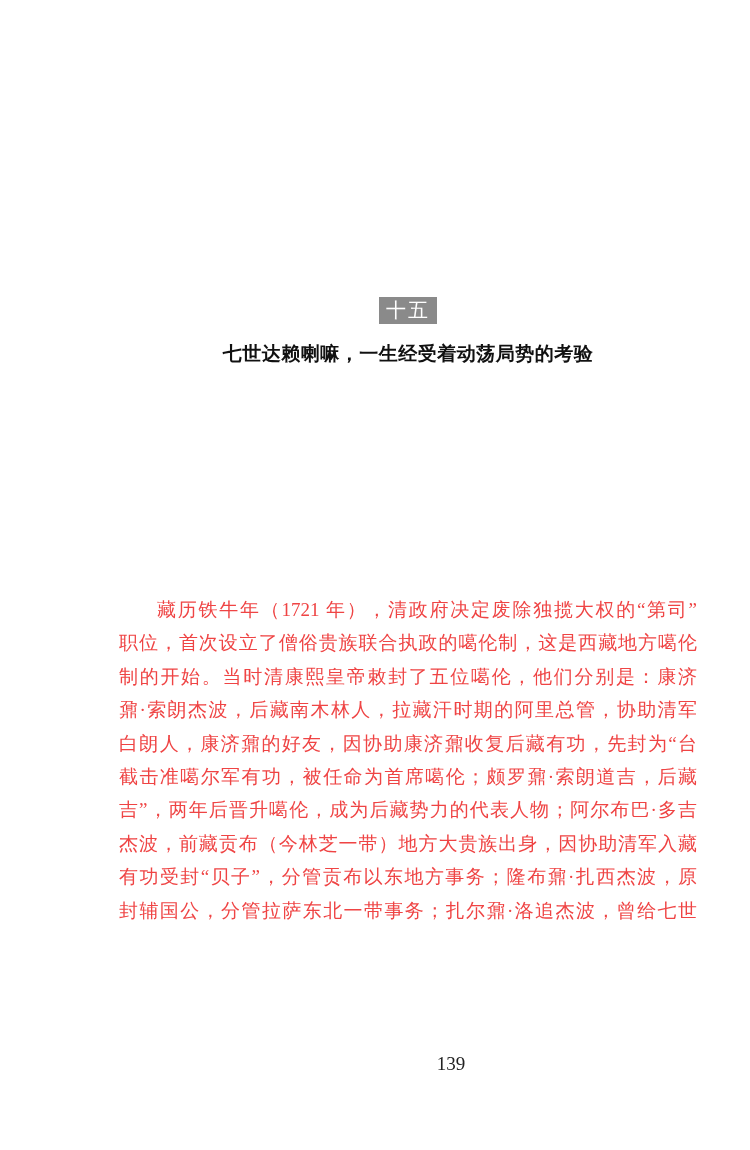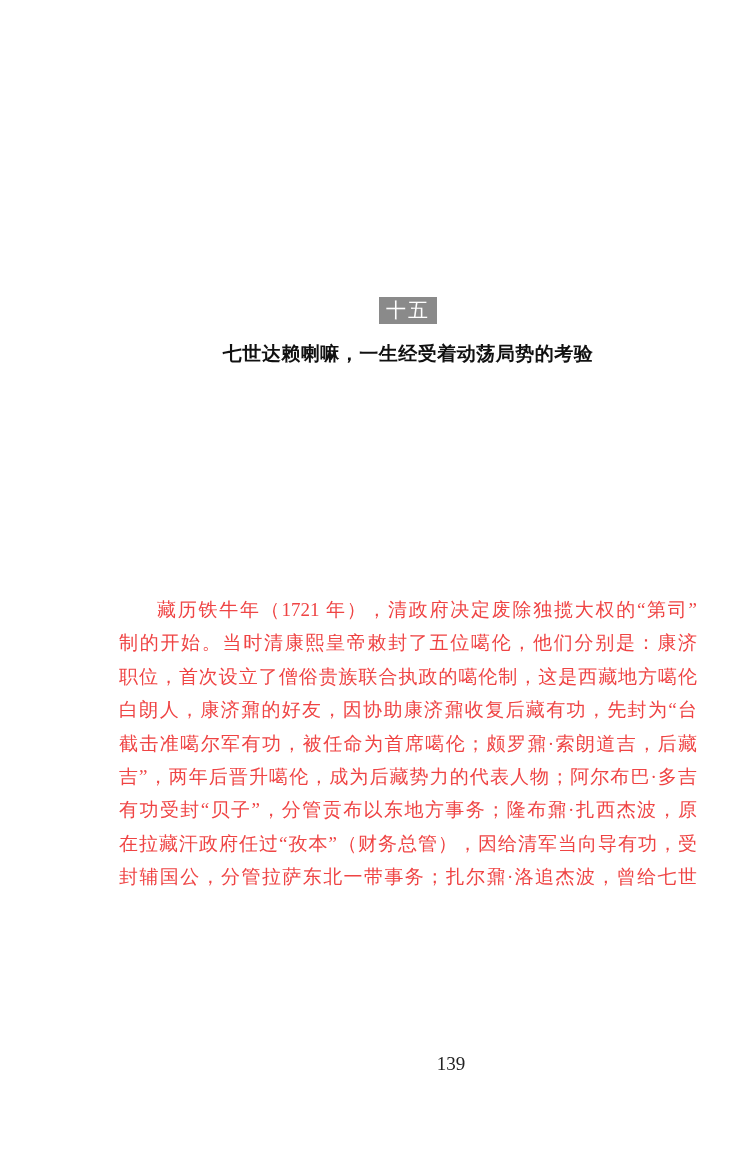--- a/index.html
+++ b/index.html
@@ -73,24 +73,25 @@
 </head>
 <body>
 
 <div class="page" style="background: rgb(255, 255, 255);">
   <div class="chapter-badge" style="background: rgb(138, 138, 138); color: rgb(255, 255, 255);">十五</div>
 
   <h1 class="chapter-title">七世达赖喇嘛，一生经受着动荡局势的考验</h1>
 
   <div class="body-text" style="color: #ef4444;">
       <div class="line">藏历铁牛年（1721 年），清政府决定废除独揽大权的“第司”</div>
+      <div class="line">职位，首次设立了僧俗贵族联合执政的噶伦制，这是西藏地方噶伦</div>
       <div class="line">制的开始。当时清康熙皇帝敕封了五位噶伦，他们分别是：康济</div>
-      <div class="line">职位，首次设立了僧俗贵族联合执政的噶伦制，这是西藏地方噶伦</div>
+      <div class="line">鼐·索朗杰波，后藏南木林人，拉藏汗时期的阿里总管，协助清军</div>
       <div class="line">白朗人，康济鼐的好友，因协助康济鼐收复后藏有功，先封为“台</div>
       <div class="line">截击准噶尔军有功，被任命为首席噶伦；颇罗鼐·索朗道吉，后藏</div>
       <div class="line">吉”，两年后晋升噶伦，成为后藏势力的代表人物；阿尔布巴·多吉</div>
+      <div class="line">杰波，前藏贡布（今林芝一带）地方大贵族出身，因协助清军入藏</div>
       <div class="line">有功受封“贝子”，分管贡布以东地方事务；隆布鼐·扎西杰波，原</div>
-      <div class="line">在拉藏汗政府任过“孜本”（财务总管），因给清军当向导有功，受</div>
       <div class="line">封辅国公，分管拉萨东北一带事务；扎尔鼐·洛追杰波，曾给七世</div>
     </div>
 
   <div class="page-number">139</div>
 </div>
 
 </body></html>

